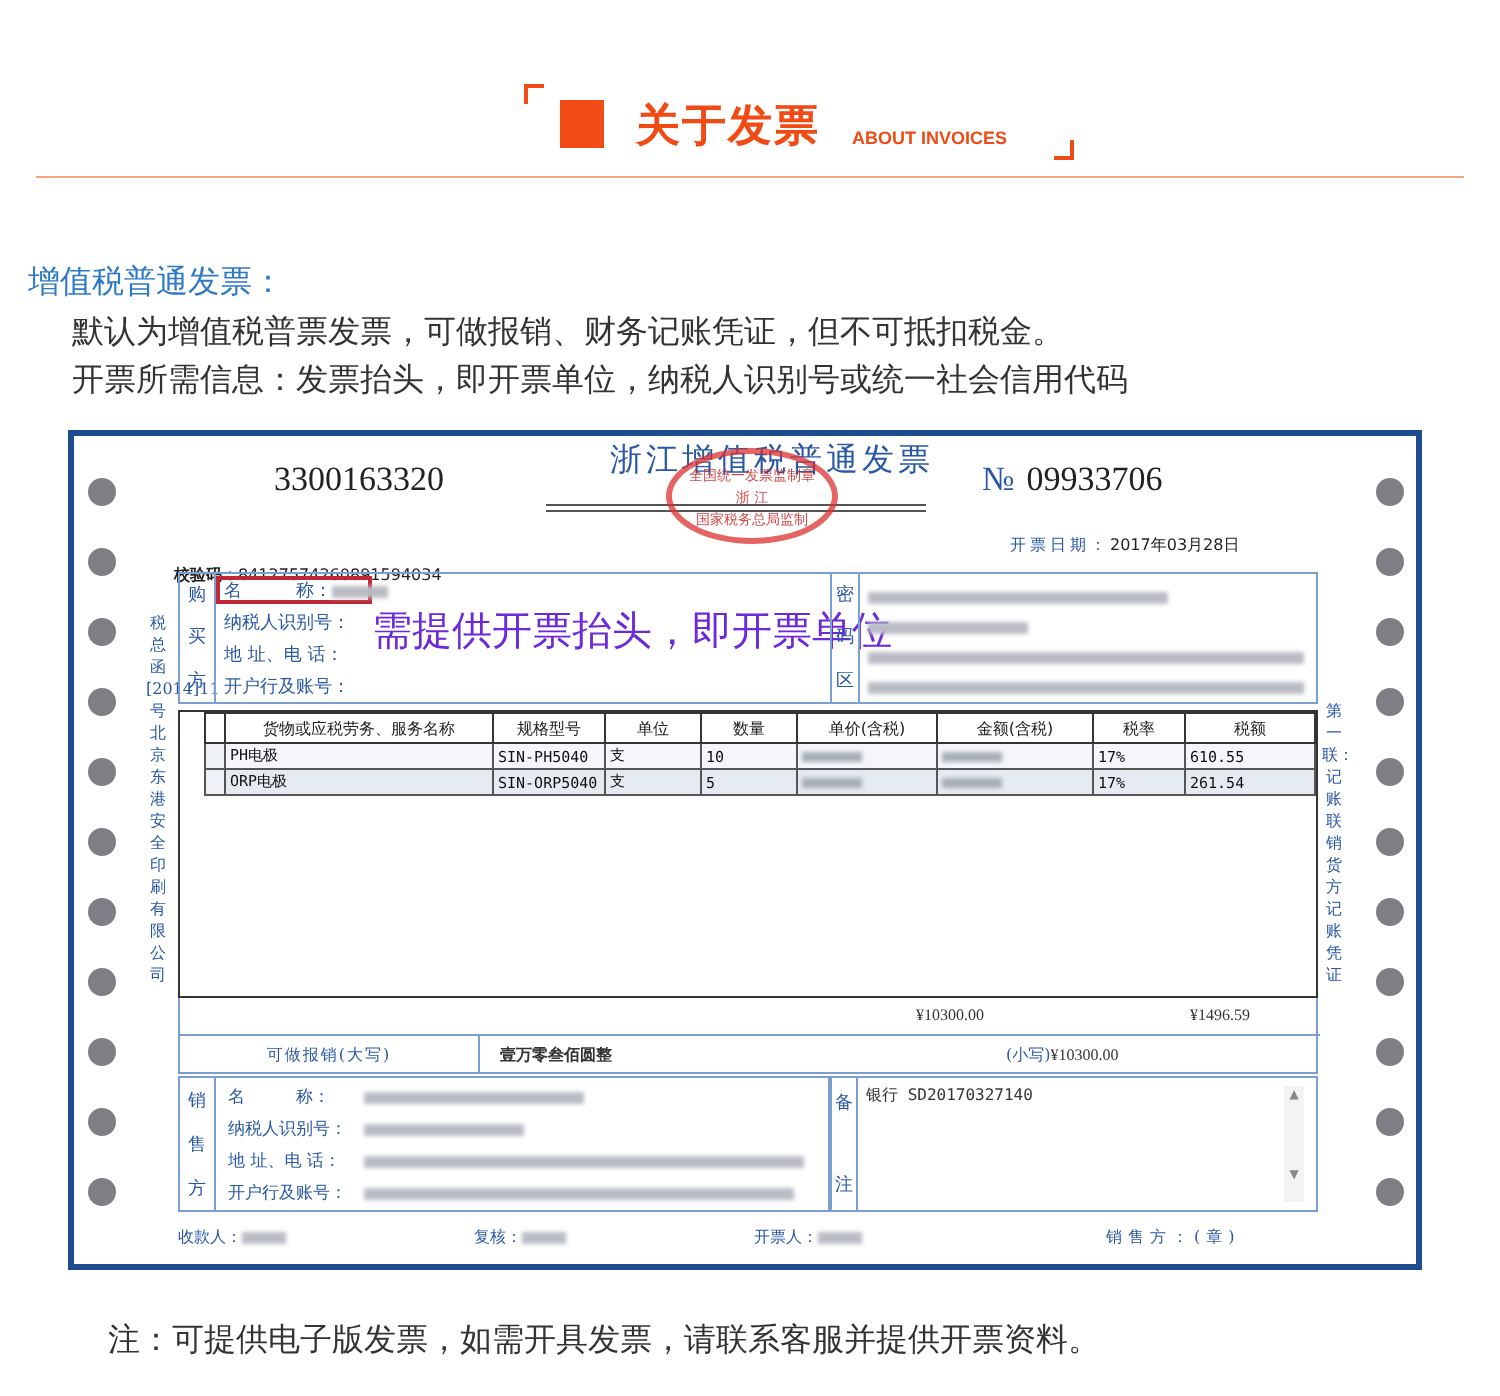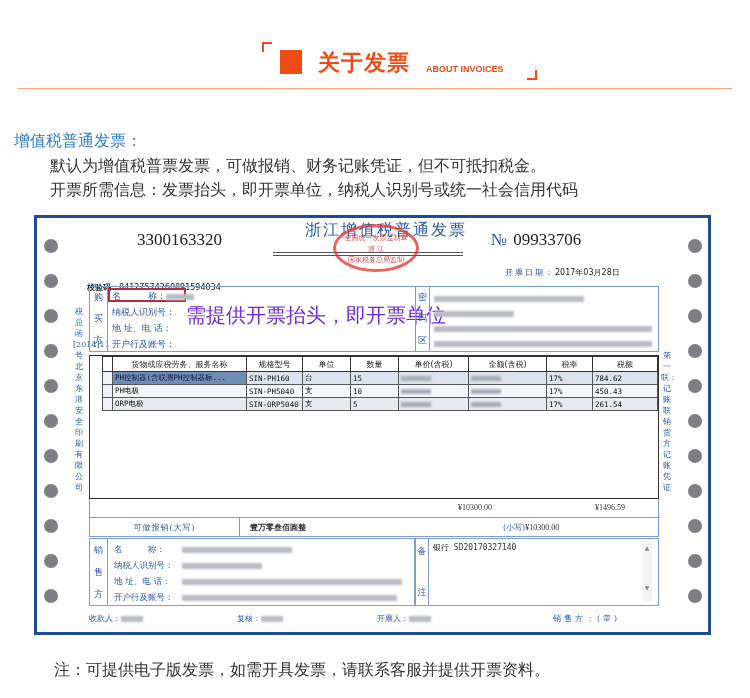--- a/index.html
+++ b/index.html
@@ -12,21 +12,21 @@
   .hdr .corner-tl { position: absolute; left: 262px; top: 42px; width: 10px; height: 10px;
     border-left: 2px solid #f04b14; border-top: 2px solid #f04b14; }
   .hdr .corner-br { position: absolute; left: 527px; top: 70px; width: 10px; height: 10px;
     border-right: 2px solid #f04b14; border-bottom: 2px solid #f04b14; }
   .hdr .sq { position: absolute; left: 280px; top: 50px; width: 22px; height: 24px; background: #f04b14; }
   .hdr .title { position: absolute; left: 318px; top: 48px; font-size: 22px; font-weight: bold; color: #f04b14; letter-spacing: 1px; }
   .hdr .sub { position: absolute; left: 426px; top: 64px; font-size: 9px; font-weight: bold; color: #f04b14; font-family: "Liberation Sans", sans-serif; }
   .hdr .line { position: absolute; left: 18px; top: 88px; width: 714px; height: 1px; background: #f4a57c; }
 
   .intro-title { position: absolute; left: 14px; top: 131px; font-size: 16px; color: #2f7ac6; }
-  .intro-line { position: absolute; left: 50px; font-size: 16px; color: #333; }
+  .intro-line { position: absolute; left: 36px; font-size: 16px; color: #333; }
   .intro-line.l1 { top: 156px; }
   .intro-line.l2 { top: 180px; }
 
   
   .inv { position: absolute; left: 34px; top: 215px; width: 677px; height: 420px;
     border: 3px solid #1d4d8f; background: #fff; }
   .hole { position: absolute; width: 14px; height: 14px; border-radius: 50%; background: #7d7f85; }
 
   .inv-code { position: absolute; left: 100px; top: 12px; font-family: "Liberation Serif", serif; font-size: 17px; color: #222; }
   .inv-title { position: absolute; left: 268px; top: 2px; font-family: "DejaVu Serif", serif; font-size: 16px; color: #2a58a5; letter-spacing: 2px; }
@@ -211,41 +211,30 @@
           <th style="width:56px">规格型号</th>
           <th style="width:48px">单位</th>
           <th style="width:48px">数量</th>
           <th style="width:70px">单价(含税)</th>
           <th style="width:78px">金额(含税)</th>
           <th style="width:46px">税率</th>
           <th>税额</th>
         </tr>
       </thead>
       <tbody>
-        <tr class="r1">
-          <td class="idx"></td>
-          <td class="sel">PH控制器(含联测PH控制器标...</td>
-          <td>SIN-PH160</td>
-          <td>台</td>
-          <td>15</td>
-          <td class="blur"><span></span></td>
-          <td class="blur"><span></span></td>
-          <td>17%</td>
-          <td>784.62</td>
-        </tr>
         <tr class="r2">
           <td class="idx"></td>
           <td>PH电极</td>
           <td>SIN-PH5040</td>
           <td>支</td>
           <td>10</td>
           <td class="blur"><span></span></td>
           <td class="blur"><span></span></td>
           <td>17%</td>
-          <td>450.43</td>
+          <td>610.55</td>
         </tr>
         <tr class="r3">
           <td class="idx"></td>
           <td>ORP电极</td>
           <td>SIN-ORP5040</td>
           <td>支</td>
           <td>5</td>
           <td class="blur"><span></span></td>
           <td class="blur"><span></span></td>
           <td>17%</td>

